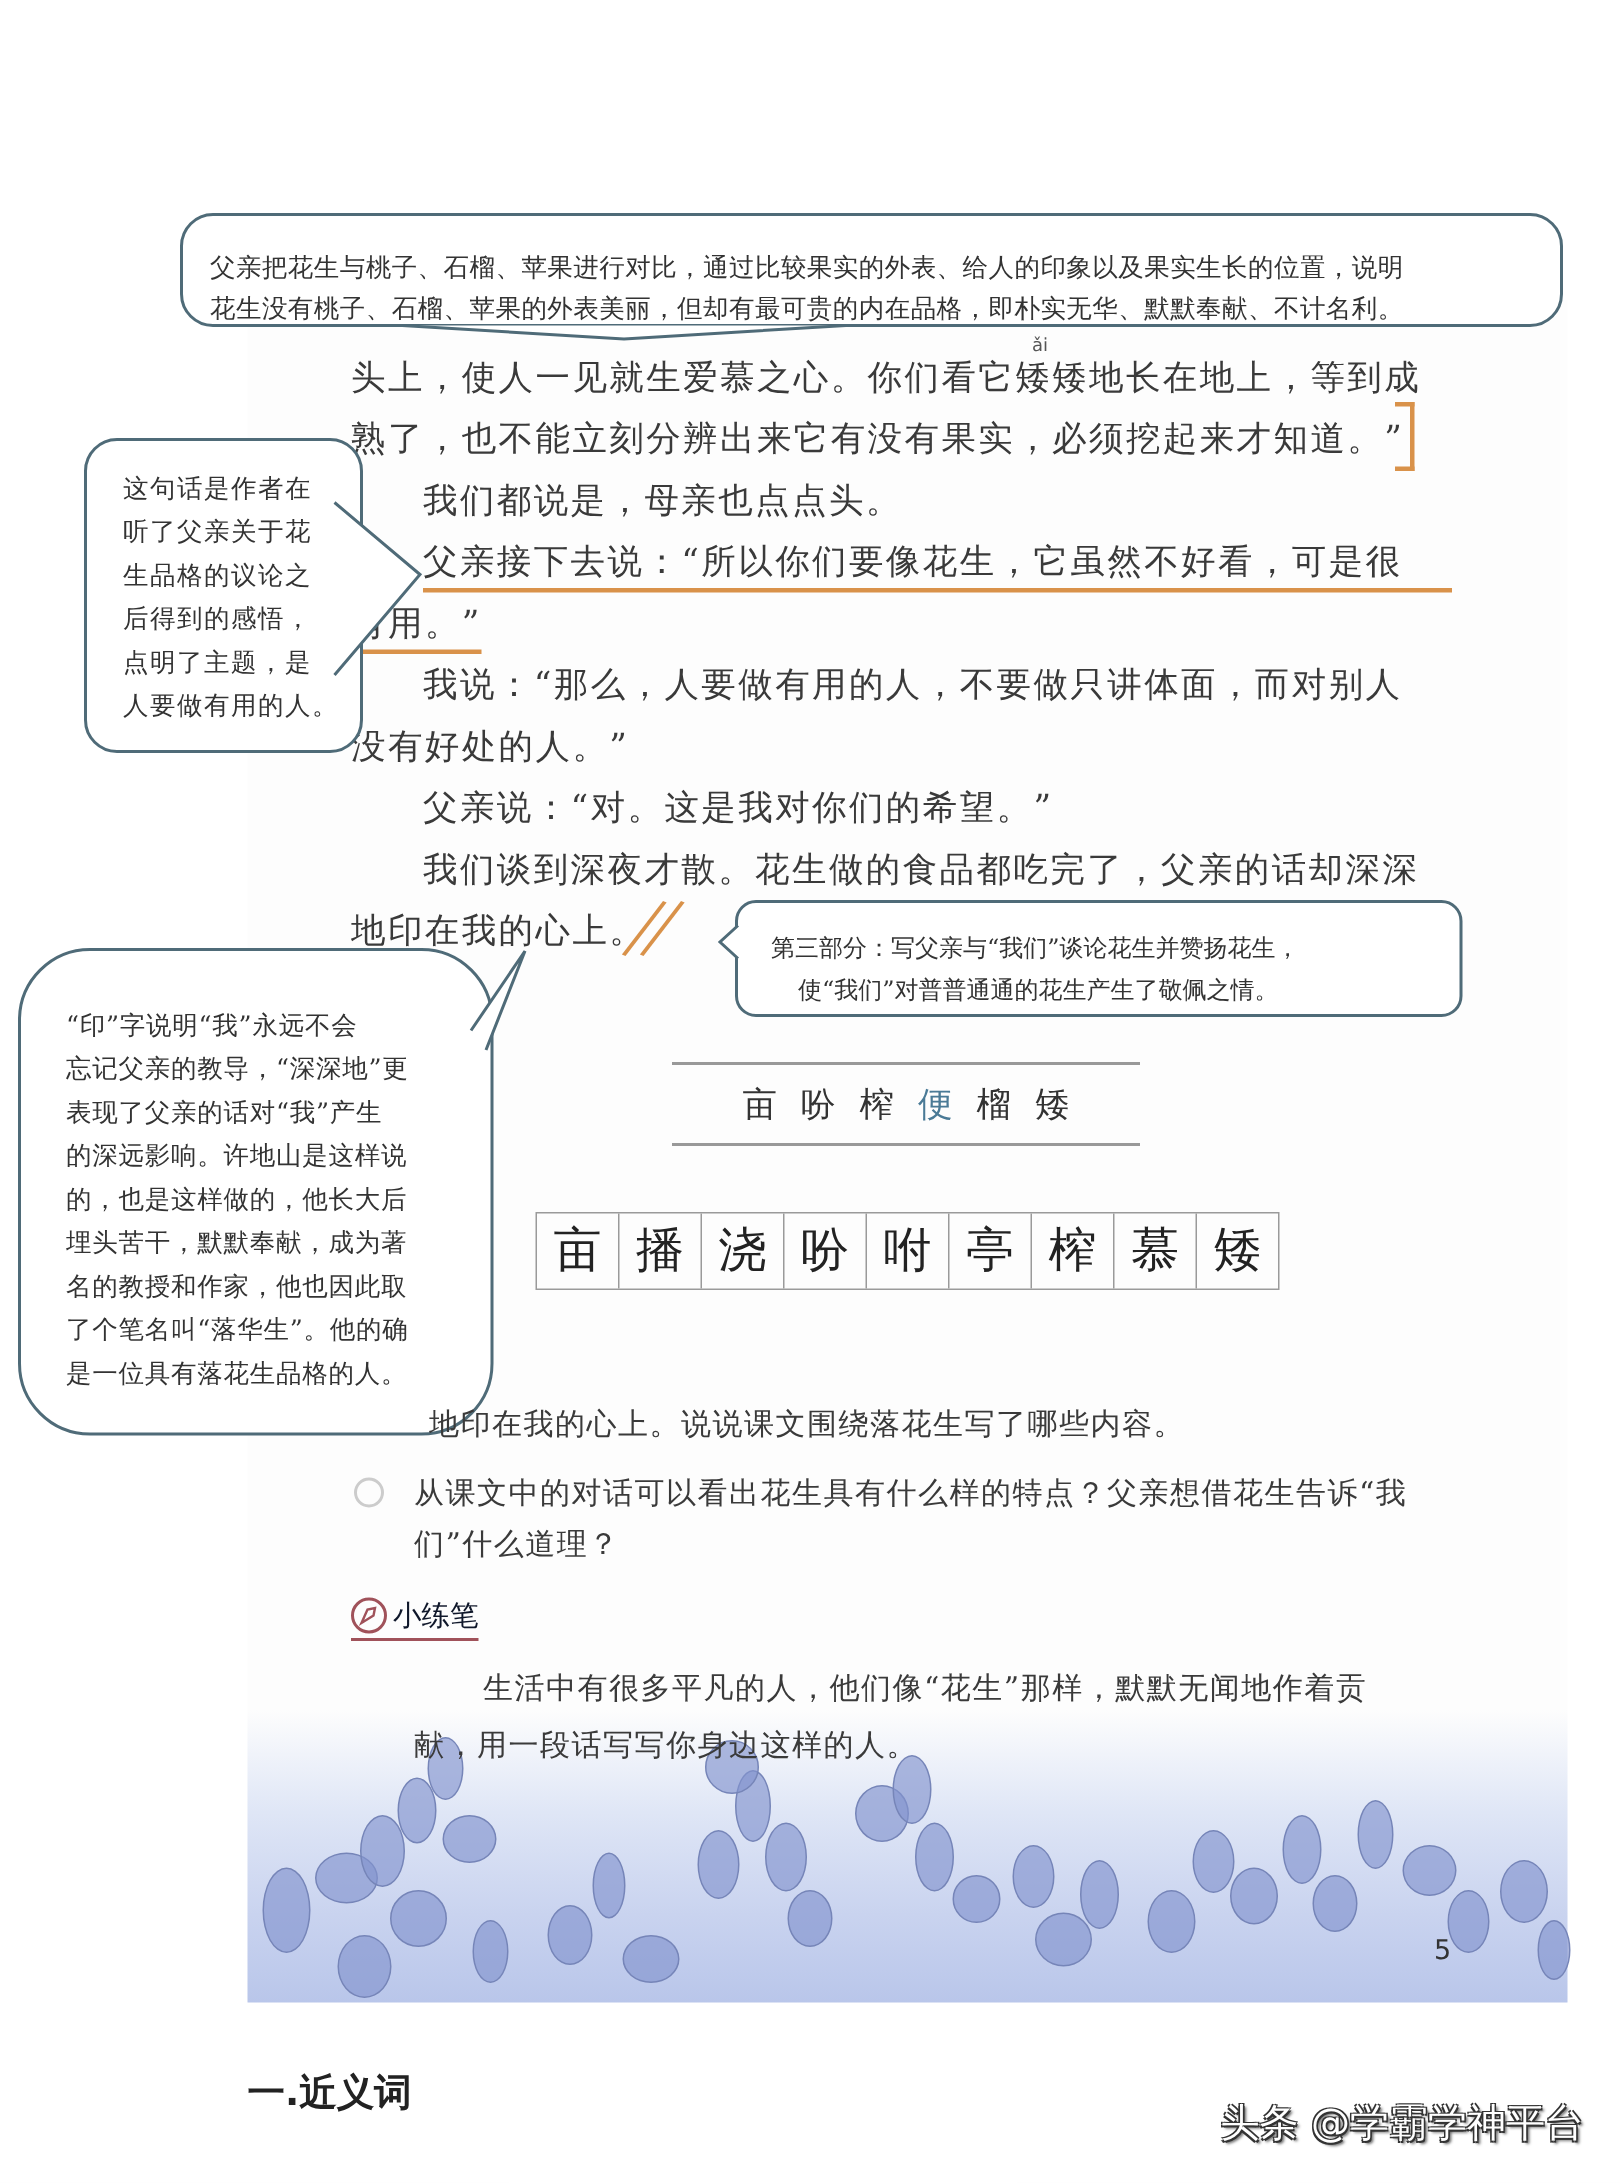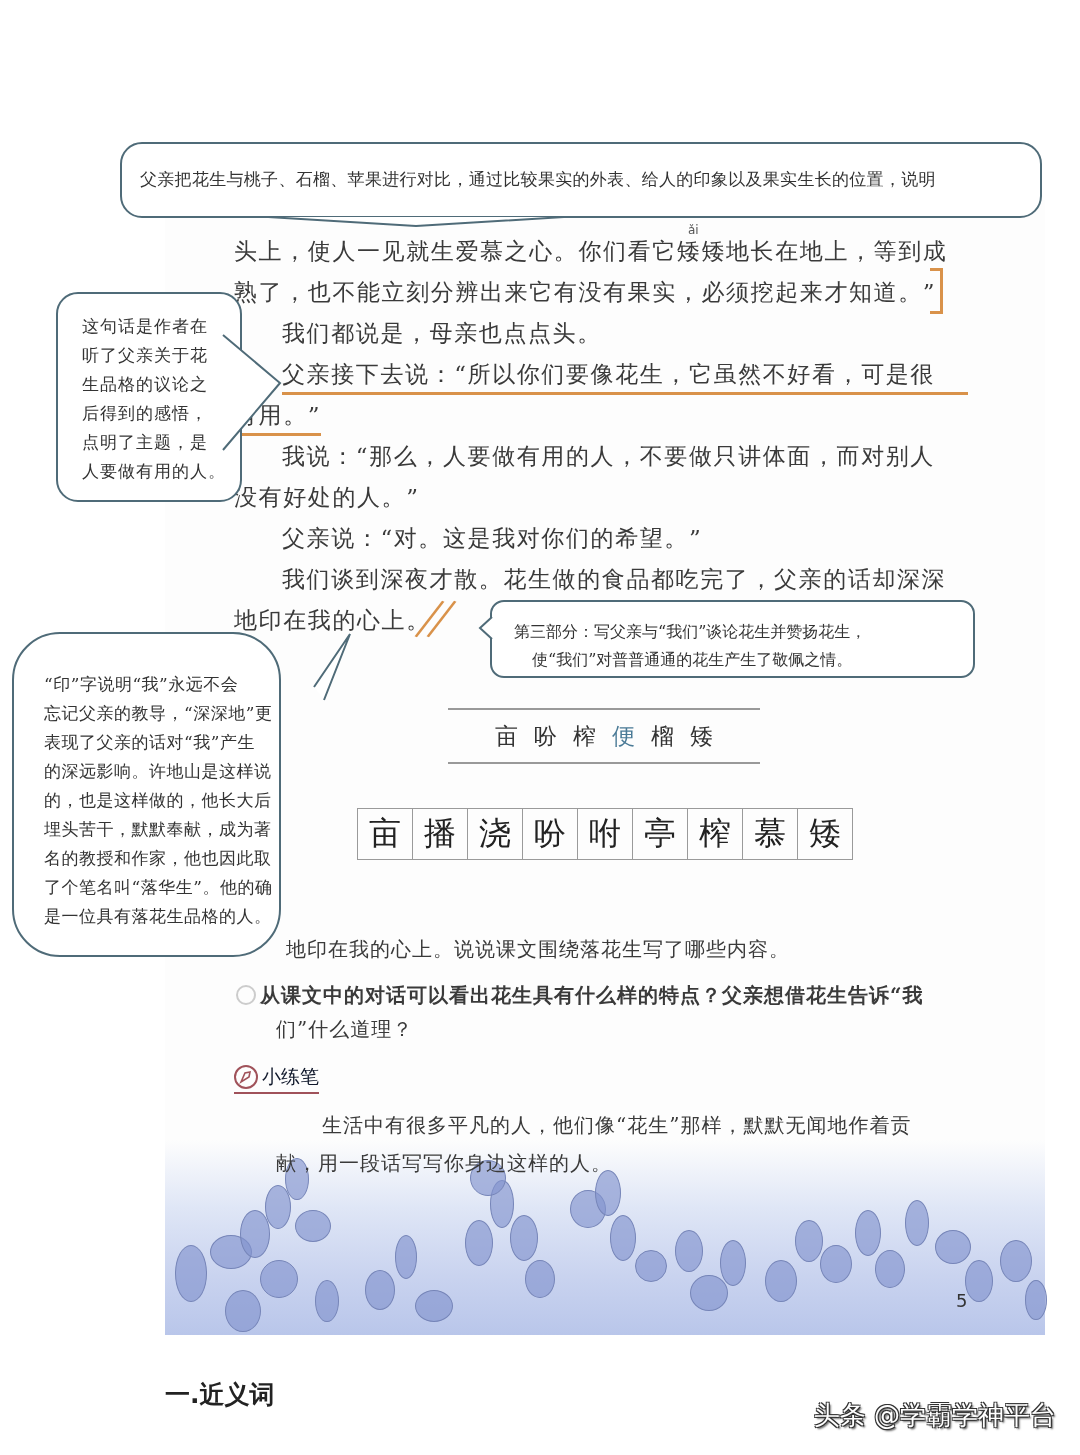--- a/index.html
+++ b/index.html
@@ -93,20 +93,21 @@
   <div class="leaf" style="left:710px;top:110px;width:28px;height:36px;"></div>
   <div class="leaf" style="left:740px;top:60px;width:22px;height:44px;"></div>
   <div class="leaf" style="left:770px;top:90px;width:34px;height:32px;"></div>
   <div class="leaf" style="left:800px;top:120px;width:26px;height:40px;"></div>
   <div class="leaf" style="left:835px;top:100px;width:30px;height:40px;"></div>
   <div class="leaf" style="left:860px;top:140px;width:20px;height:38px;"></div>
 </div>
 
 <div class="bubble" style="left:120px;top:142px;width:922px;height:76px;padding:22px 18px;font-size:17px;line-height:27px;letter-spacing:0.3px;">
   <div style="white-space:nowrap;">父亲把花生与桃子、石榴、苹果进行对比，通过比较果实的外表、给人的印象以及果实生长的位置，说明</div>
+  <div style="white-space:nowrap;">花生没有桃子、石榴、苹果的外表美丽，但却有最可贵的内在品格，即朴实无华、默默奉献、不计名利。</div>
 </div>
 <svg class="tail" style="left:268px;top:216px;" width="300" height="14">
   <path d="M0 1 L148 10 L296 1" fill="#fff" stroke="#4f6b78" stroke-width="2"></path>
 </svg>
 
 <span class="pinyin" style="left:688px;top:223px;">ǎi</span>
 <div class="body-line" style="left:234px;top:236px;">头上，使人一见就生爱慕之心。你们看它矮矮地长在地上，等到成</div>
 <div class="body-line" style="left:234px;top:277px;">熟了，也不能立刻分辨出来它有没有果实，必须挖起来才知道。”</div>
 <div class="bracket" style="left:930px;top:268px;height:40px;"></div>
 <div class="body-line" style="left:282px;top:318px;">我们都说是，母亲也点点头。</div>
@@ -133,21 +134,21 @@
 </svg>
 
 <div class="bubble" style="left:490px;top:600px;width:485px;height:78px;border-radius:14px;padding:16px 0 0 22px;font-size:16px;line-height:28px;">
   <div style="white-space:nowrap;">第三部分：写父亲与“我们”谈论花生并赞扬花生，</div>
   <div style="white-space:nowrap;padding-left:18px;">使“我们”对普普通通的花生产生了敬佩之情。</div>
 </div>
 <svg class="tail" style="left:478px;top:615px;" width="16" height="30">
   <path d="M14 2 L2 13 L14 24" fill="#fff" stroke="#4f6b78" stroke-width="2"></path>
 </svg>
 
-<div class="bubble" style="left:12px;top:632px;width:269px;height:325px;border-radius:48px;padding:36px 0 0 30px;font-size:17px;line-height:29px;letter-spacing:0.5px;">
+<div class="bubble" style="left:12px;top:632px;width:317px;height:325px;border-radius:48px;padding:36px 0 0 30px;font-size:17px;line-height:29px;letter-spacing:0.5px;">
   <div>“印”字说明“我”永远不会</div>
   <div>忘记父亲的教导，“深深地”更</div>
   <div>表现了父亲的话对“我”产生</div>
   <div>的深远影响。许地山是这样说</div>
   <div>的，也是这样做的，他长大后</div>
   <div>埋头苦干，默默奉献，成为著</div>
   <div>名的教授和作家，他也因此取</div>
   <div>了个笔名叫“落华生”。他的确</div>
   <div>是一位具有落花生品格的人。</div>
 </div>
@@ -171,21 +172,21 @@
   <div class="cell">吩</div>
   <div class="cell">咐</div>
   <div class="cell">亭</div>
   <div class="cell">榨</div>
   <div class="cell">慕</div>
   <div class="cell">矮</div>
 </div>
 
 <div class="question" style="left:286px;top:936px;">地印在我的心上。说说课文围绕落花生写了哪些内容。</div>
 <div class="abs" style="left:236px;top:985px;width:16px;height:16px;border:2px solid #ccc;border-radius:50%;"></div>
-<div class="question" style="left:260px;top:982px;font-weight:bold;">从课文中的对话可以看出花生具有什么样的特点？父亲想借花生告诉“我</div>
+<div class="question" style="left:276px;top:982px;">从课文中的对话可以看出花生具有什么样的特点？父亲想借花生告诉“我</div>
 <div class="question" style="left:276px;top:1016px;">们”什么道理？</div>
 
 <div class="abs" style="left:234px;top:1064px;display:flex;align-items:center;gap:4px;border-bottom:2px solid #a0525a;padding-bottom:2px;">
   <span style="display:inline-block;width:24px;height:24px;border:2px solid #a0525a;border-radius:50%;box-sizing:border-box;position:relative;">
     <svg width="20" height="20" viewBox="0 0 20 20" style="position:absolute;left:0;top:0;">
       <path d="M5 15 L9 6 L14 5 L13 10 Z" fill="none" stroke="#a0525a" stroke-width="1.6"></path>
     </svg>
   </span>
   <span style="font-size:19px;color:#0f172a;font-family:'DejaVu Sans',sans-serif;">小练笔</span>
 </div>

